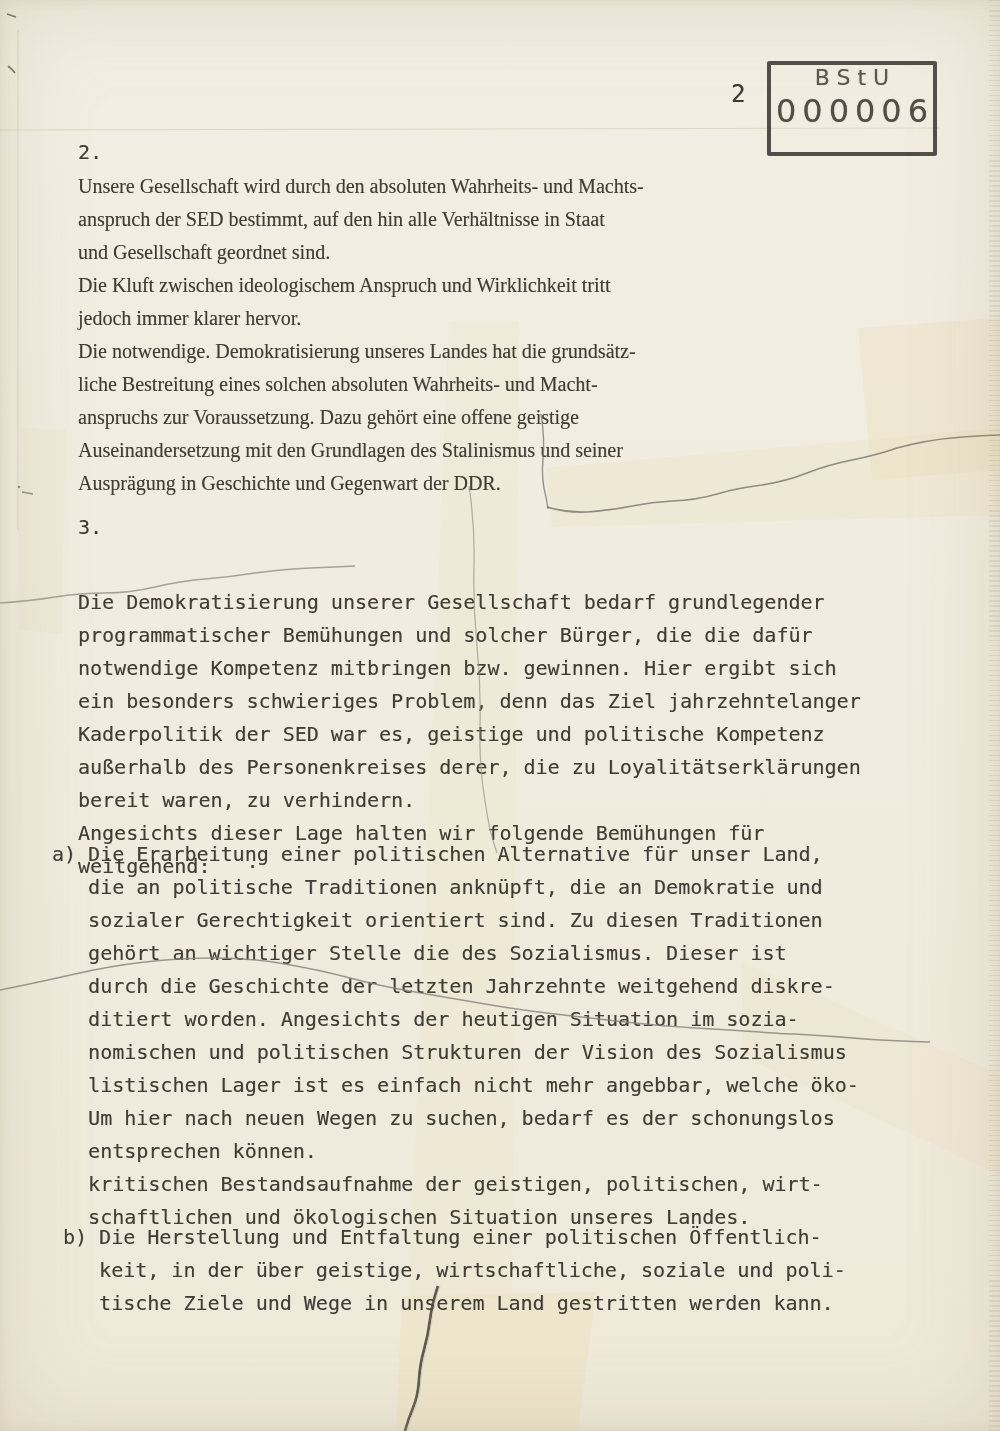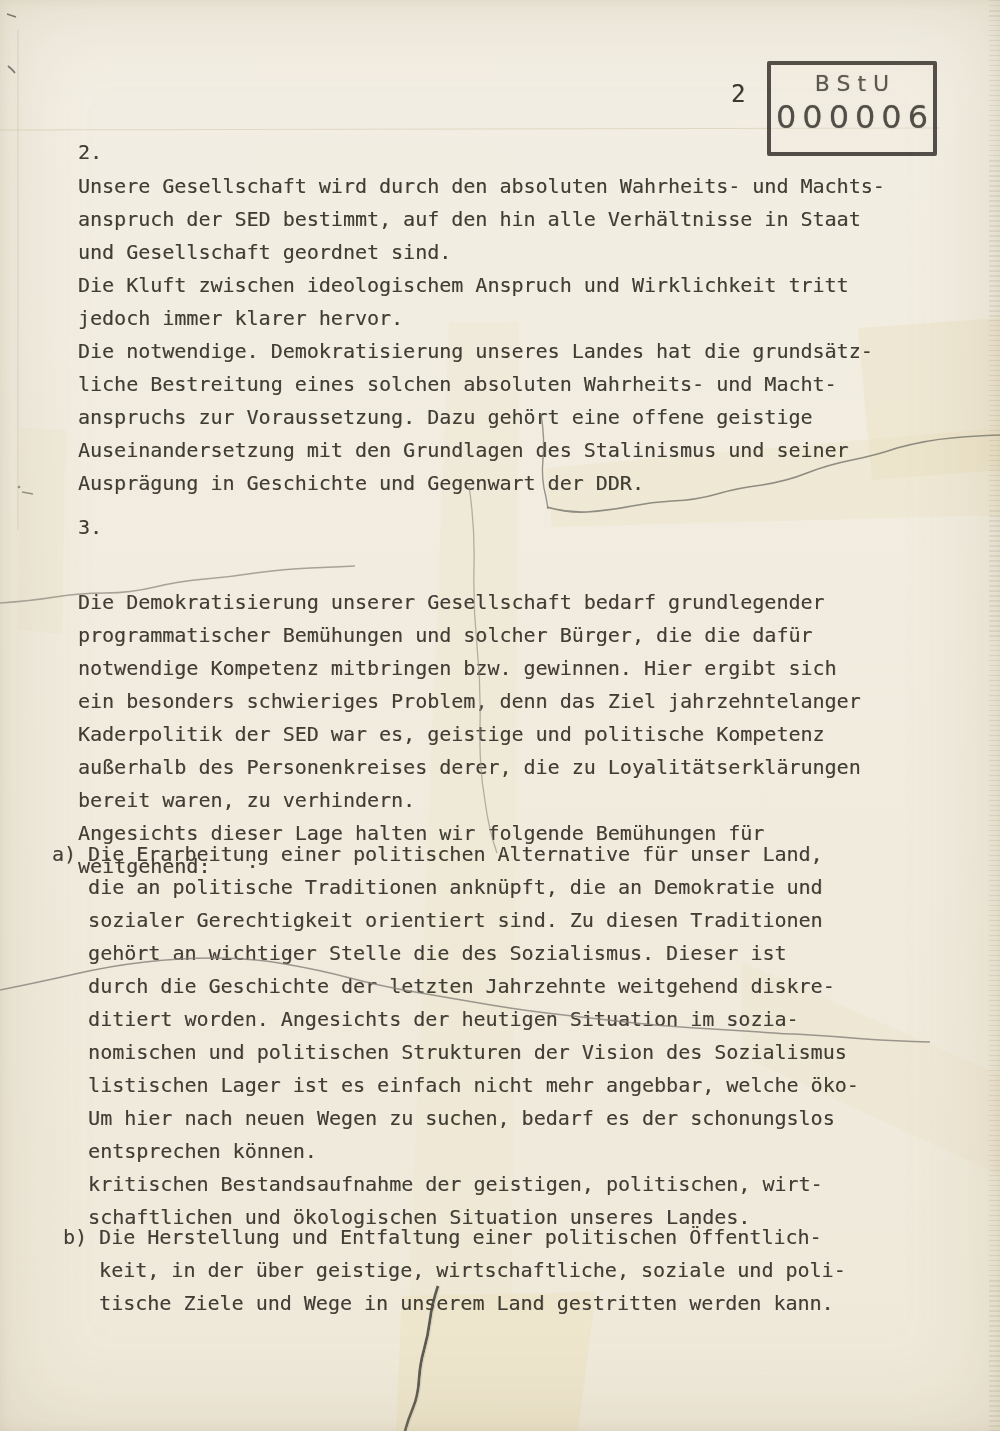--- a/index.html
+++ b/index.html
@@ -21,41 +21,41 @@
   .page-number{
     position:absolute;left:731px;top:80px;
     font-size:24px;color:#3c3a33;
     text-shadow:.4px .4px .3px rgba(60,58,50,.4);
   }
   .stamp{
     position:absolute;left:767px;top:61px;width:170px;height:95px;
     border:4px solid rgba(45,42,36,.82);
     border-radius:2px;
     display:flex;flex-direction:column;align-items:center;justify-content:flex-start;
-    padding-top:6px;box-sizing:border-box;
+    box-sizing:border-box;
     background:rgba(240,234,220,.15);
   }
   .stamp-title{
     font-family:"DejaVu Sans","Liberation Sans",sans-serif;
     font-size:22px;letter-spacing:7px;color:#5b5850;
     text-shadow:0 0 1px rgba(90,86,76,.5);
     margin-left:7px;
   }
   .stamp-number{
     font-family:"DejaVu Sans","Liberation Sans",sans-serif;
     font-size:32px;letter-spacing:6px;color:#514e47;
     text-shadow:0 0 1px rgba(80,76,66,.55);
     margin-top:2px;margin-left:6px;
   }
 
   .txt{position:absolute;font-size:20px;line-height:33px;
        text-shadow:.35px .35px .25px rgba(58,55,47,.38);}
   .txt .line{white-space:pre;height:33px;}
   .heading-2{left:78px;top:136px;}
-  .para-2{left:78px;top:170px;}
+  .para-2{left:78px;top:170px;font-family:Liberation Serif, serif;}
   .heading-3{left:78px;top:511px;}
   .para-3{left:78px;top:547px;margin-top:39px;}
   .item-a{left:52px;top:838px;}
   .item-b{left:63px;top:1221px;}
 
   .edge-strip{
     position:absolute;right:0;top:0;width:11px;height:100%;
     background:repeating-linear-gradient(180deg,rgba(110,104,90,.20) 0 1.5px,rgba(0,0,0,0) 1.5px 5px);
     opacity:.6;
   }

